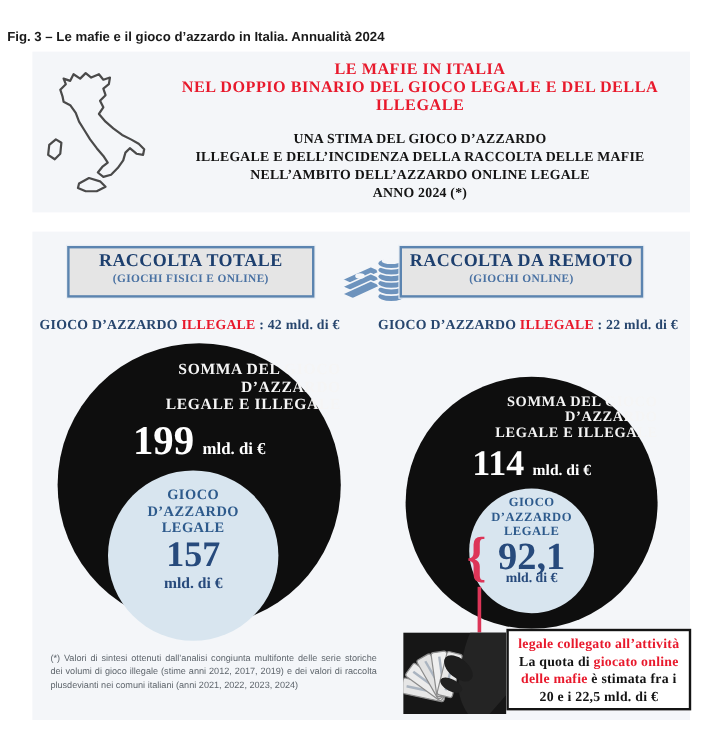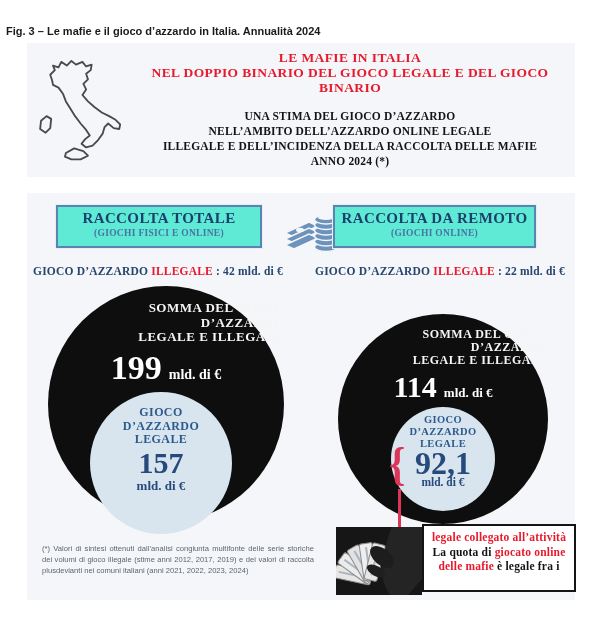--- a/index.html
+++ b/index.html
@@ -14,21 +14,21 @@
   .panel-top { left:27px; top:43px; width:548px; height:134px; }
   .panel-main { left:27px; top:193px; width:548px; height:407px; }
 
   .map-wrap { position:absolute; left:30px; top:52px; width:92px; height:120px; }
 
   .head-block { position:absolute; left:128px; top:50px; width:444px; text-align:center; }
   .red-title { font-weight:bold; font-size:13.5px; letter-spacing:.4px; color:#e8192c; line-height:15px; }
   .black-sub { font-weight:bold; font-size:11.5px; letter-spacing:.2px; color:#141414; line-height:15px; }
   .sub-gap { height:14px; }
 
-  .hdr-box { position:absolute; top:205px; height:43px; background:#5eead4; border:2px solid #5b84b0;
+  .hdr-box { position:absolute; top:205px; height:43px; background:#e5e5e5; border:2px solid #5b84b0;
              box-shadow:0 0 0 1px #e7edf4; text-align:center; padding-top:3px; }
   .hdr-box-left { left:56px; width:206px; }
   .hdr-box-right { left:333px; width:203px;text-align:center; }
   .hdr-title { font-weight:bold; font-size:15px; letter-spacing:.4px; color:#1d3f6e; line-height:17px; }
   .hdr-sub { font-weight:bold; font-size:9.5px; letter-spacing:.3px; color:#4a72a3; line-height:12px; }
 
   .money-wrap { position:absolute; left:282px; top:202px; width:60px; height:52px; }
 
   .illegal-line { position:absolute; top:265px; width:250px; text-align:center;
                   font-weight:bold; font-size:11.5px; letter-spacing:.2px; }
@@ -82,25 +82,25 @@
       <g fill="none" stroke="#4a4a4a" stroke-width="2" stroke-linejoin="round">
         <path d="M24 28 L22 22 L27 17 L25 12 L31 14 L34 8 L40 12 L45 7 L50 11 L57 8 L61 13 L67 11 L66 17 L61 21 L63 27 L58 32 L61 38 L57 44 L63 51 L70 57 L78 63 L86 67 L93 71 L98 76 L97 81 L91 80 L85 75 L81 79 L79 86 L74 93 L68 99 L61 101 L56 97 L60 92 L65 88 L61 82 L55 75 L49 67 L44 59 L39 51 L36 43 L31 36 L25 33 Z"></path>
         <path d="M39 107 L48 102 L58 105 L63 110 L55 114 L45 114 L38 111 Z"></path>
         <path d="M12 72 L18 67 L23 70 L22 80 L17 85 L11 81 Z"></path>
       </g>
     </svg>
   </div>
 
   <div class="head-block">
     <div class="red-title">LE MAFIE  IN  ITALIA</div>
-    <div class="red-title">NEL DOPPIO BINARIO DEL GIOCO LEGALE E DEL GIOCO BINARIO</div>
+    <div class="red-title">NEL DOPPIO BINARIO DEL GIOCO LEGALE E DEL DELLA ILLEGALE</div>
     <div class="sub-gap"></div>
     <div class="black-sub">UNA STIMA DEL GIOCO D’AZZARDO</div>
+    <div class="black-sub">ILLEGALE E DELL’INCIDENZA DELLA RACCOLTA DELLE MAFIE</div>
     <div class="black-sub">NELL’AMBITO DELL’AZZARDO ONLINE LEGALE</div>
-    <div class="black-sub">ILLEGALE E DELL’INCIDENZA DELLA RACCOLTA DELLE MAFIE</div>
     <div class="black-sub">ANNO 2024 (*)</div>
   </div>
 
   <div class="hdr-box hdr-box-left">
     <div class="hdr-title">RACCOLTA TOTALE</div>
     <div class="hdr-sub">(GIOCHI FISICI E ONLINE)</div>
   </div>
 
   <div class="money-wrap">
     <svg width="60" height="52" viewBox="0 0 60 52">
@@ -204,18 +204,19 @@
       </g>
       <path d="M56 0 L86 0 L86 52 L72 68 L54 68 C46 56 44 44 48 30 C50 18 52 8 56 0 Z" fill="#242424"></path>
       <ellipse cx="46" cy="30" rx="14" ry="8" transform="rotate(40 46 30)" fill="#1d1d1d"></ellipse>
       <ellipse cx="40" cy="44" rx="10" ry="5" transform="rotate(28 40 44)" fill="#202020"></ellipse>
     </svg>
   </div>
 
   <div class="callout-box">
     <div><span class="red">legale collegato all’attività</span></div>
     <div><span class="blk">La quota di </span><span class="red">giocato  online</span></div>
-    <div><span class="red">delle mafie </span><span class="blk">è legale fra i</span></div>
+    <div><span class="red">delle mafie </span><span class="blk">è stimata fra i</span></div>
+    <div><span class="blk">20 e i 22,5 mld. di €</span></div>
   </div>
 
   <div class="footnote">(*) Valori di sintesi ottenuti dall’analisi congiunta multifonte delle  serie storiche dei volumi di gioco illegale (stime anni 2012, 2017, 2019)  e dei valori di raccolta plusdevianti nei comuni italiani (anni 2021, 2022, 2023, 2024)</div>
 
 </div>
 
 </body></html>

